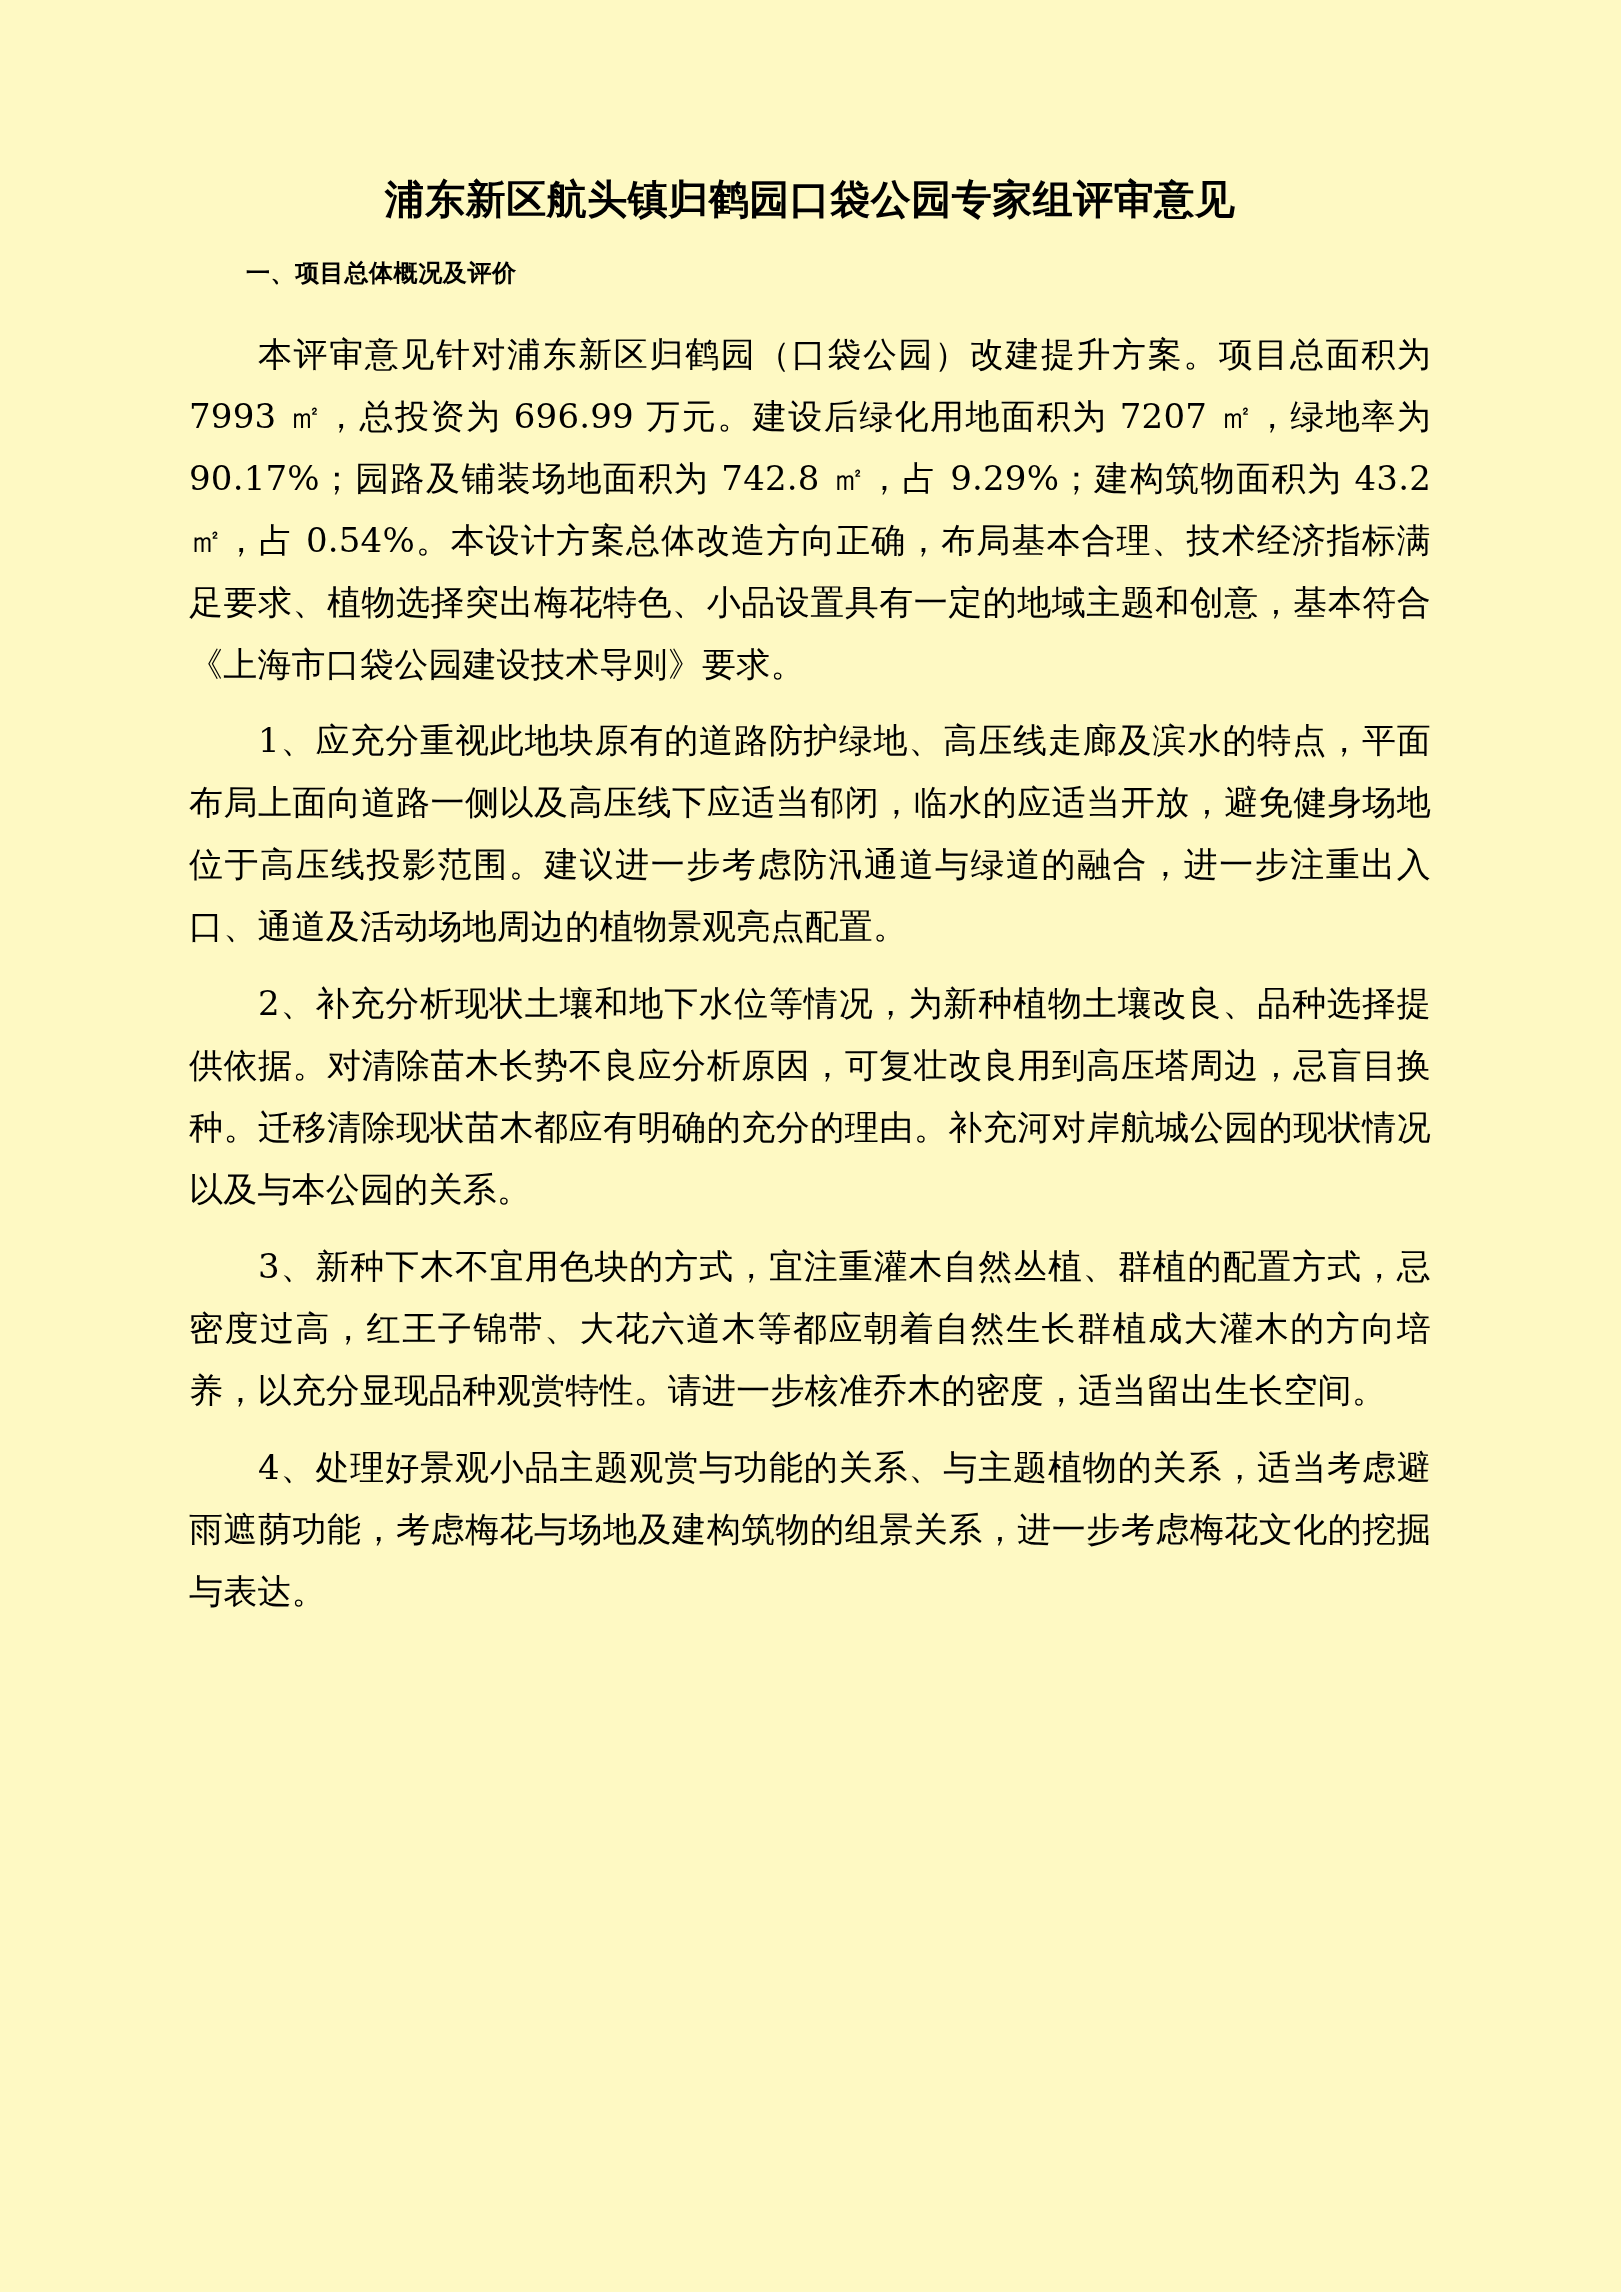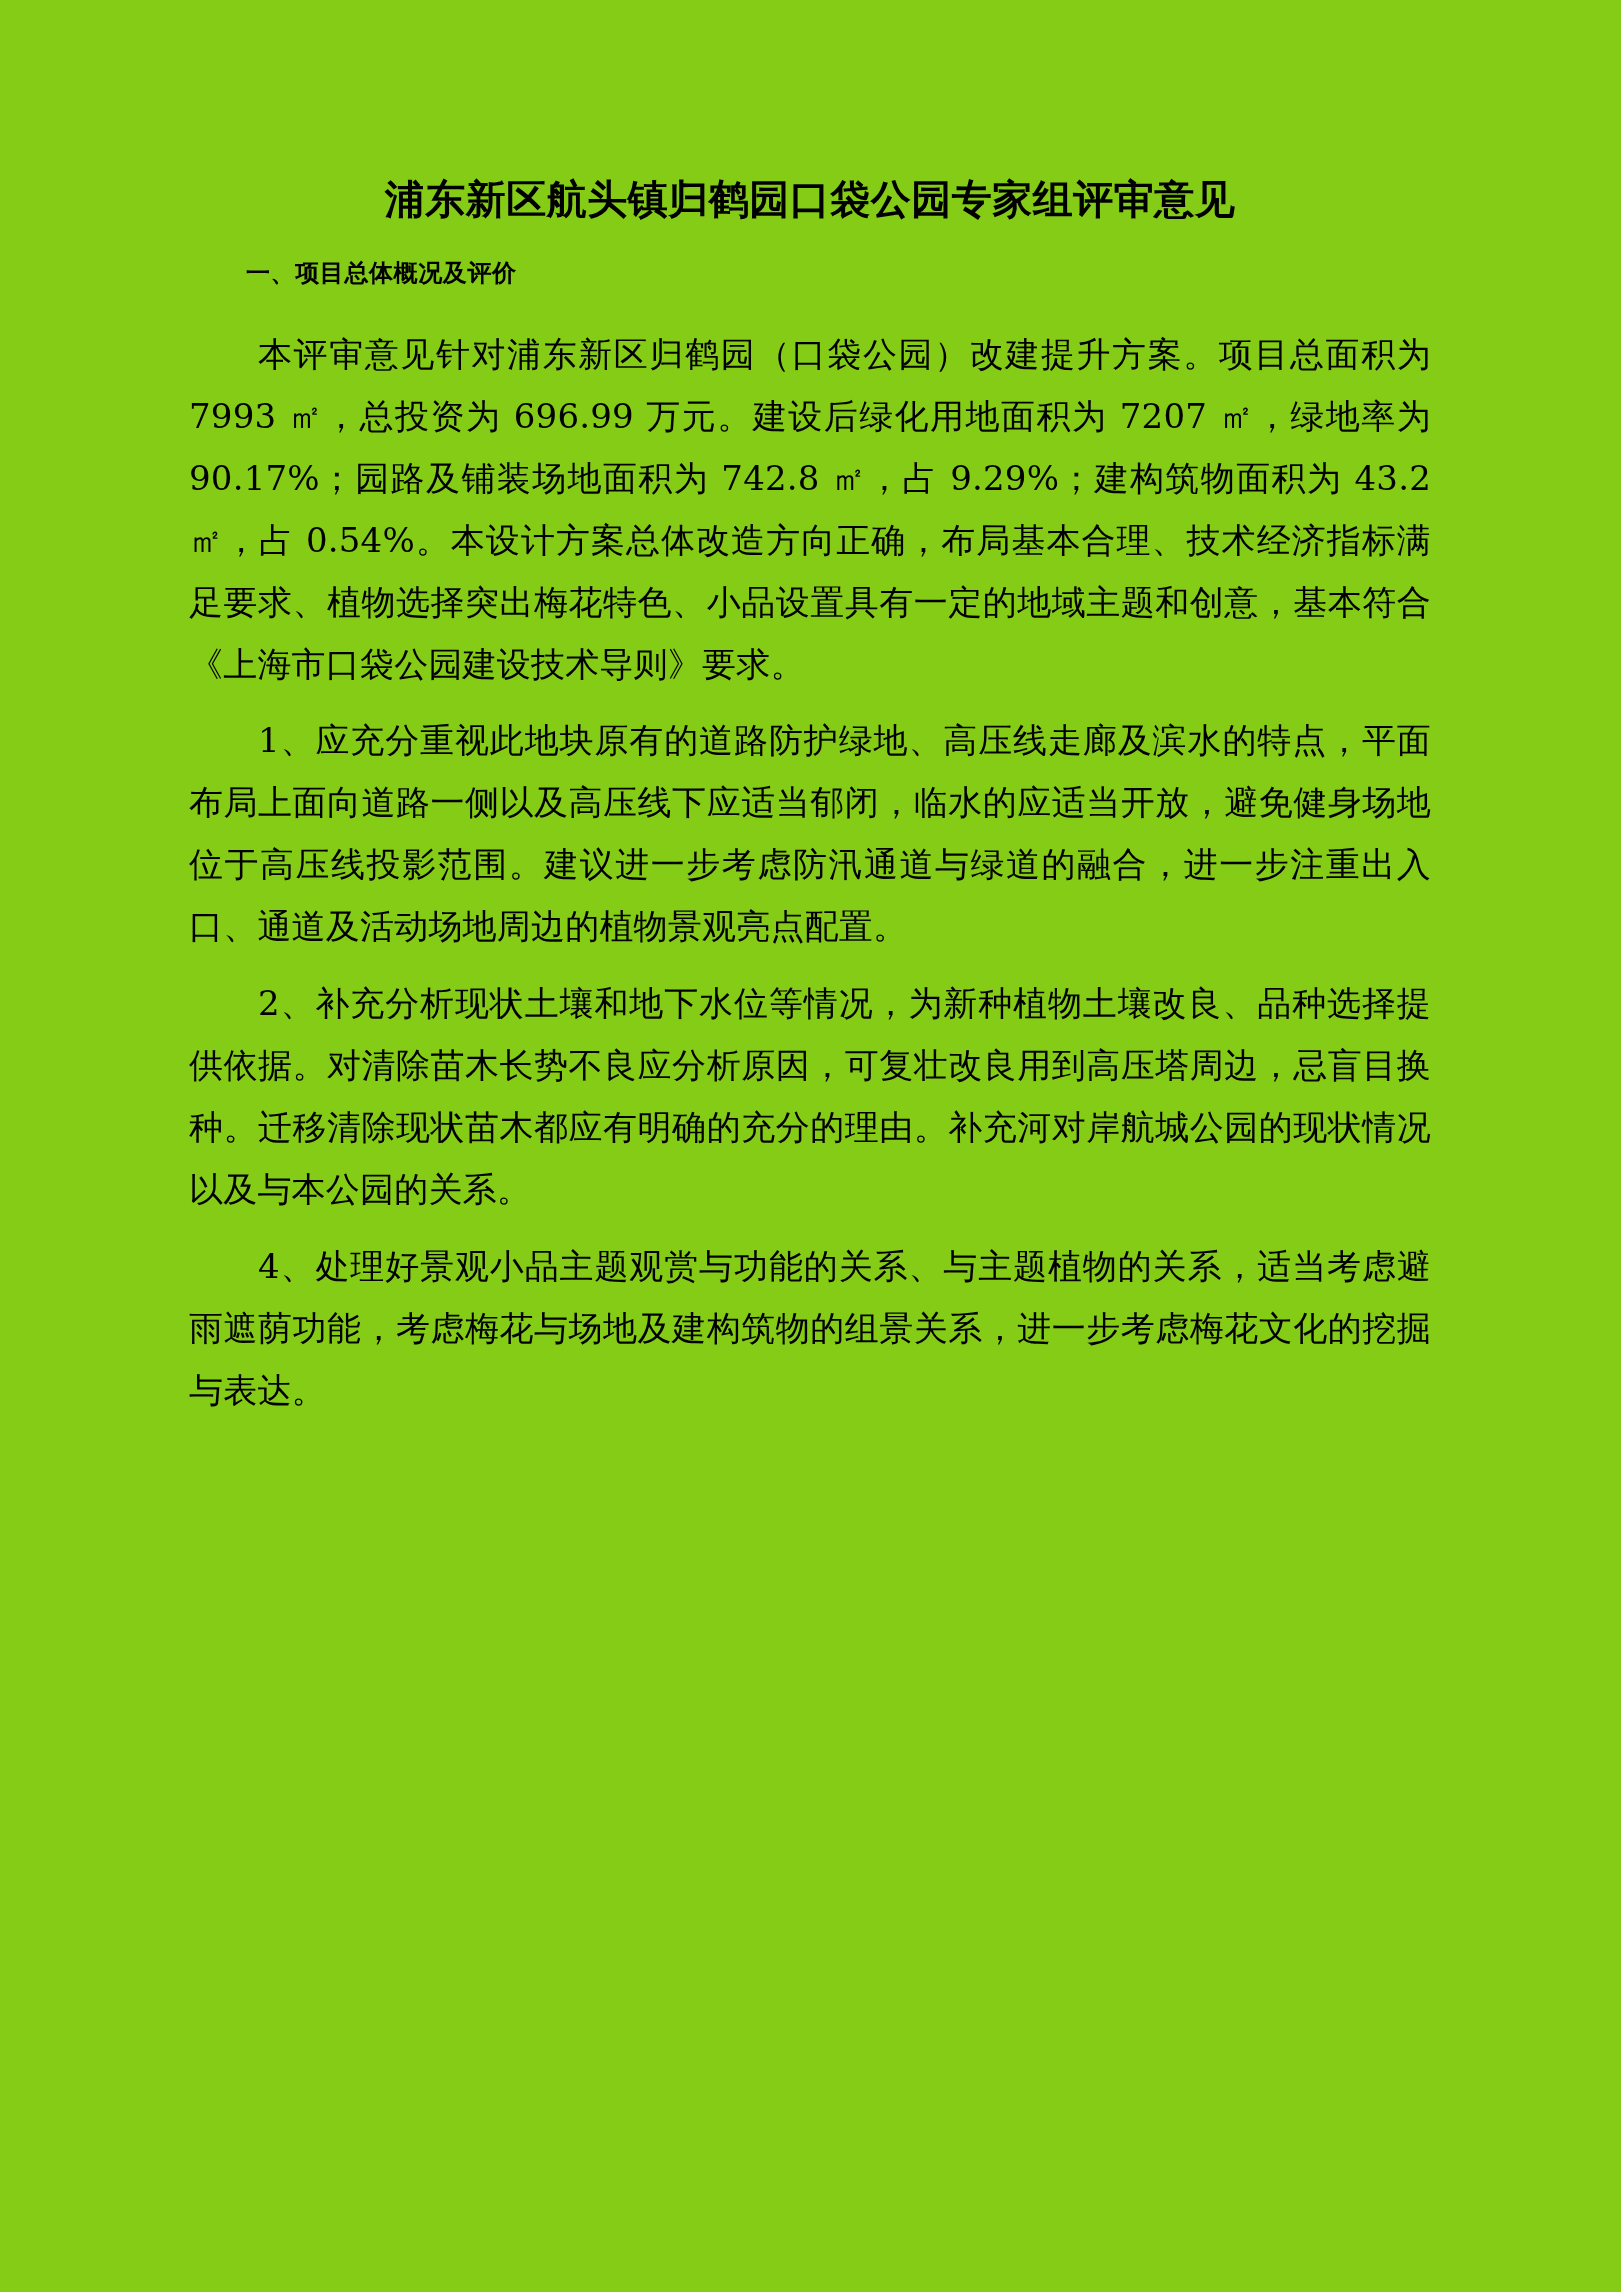--- a/index.html
+++ b/index.html
@@ -8,21 +8,21 @@
     background: #ffffff;
   }
   body {
     font-family: "DejaVu Serif", "Liberation Serif", serif;
     color: #000000;
   }
   .page {
     position: relative;
     width: 1621px;
     height: 2293px;
-    background: #84cc16;
+    background: #fef9c3;
     box-sizing: border-box;
     padding: 0;
     overflow: hidden;
   }
   .content {
     position: absolute;
     left: 177px;
     top: 0;
     width: 1266px;
   }
@@ -75,18 +75,19 @@
 
     <h2 class="section-heading">一、项目总体概况及评价</h2>
 
     <p class="para first-body">本评审意见针对浦东新区归鹤园（口袋公园）改建提升方案。项目总面积为 7993 ㎡，总投资为 696.99 万元。建设后绿化用地面积为 7207 ㎡，绿地率为 90.17%；园路及铺装场地面积为 742.8 ㎡，占 9.29%；建构筑物面积为 43.2 ㎡，占 0.54%。本设计方案总体改造方向正确，布局基本合理、技术经济指标满足要求、植物选择突出梅花特色、小品设置具有一定的地域主题和创意，基本符合《上海市口袋公园建设技术导则》要求。</p>
 
 
     <p class="para item">1、应充分重视此地块原有的道路防护绿地、高压线走廊及滨水的特点，平面布局上面向道路一侧以及高压线下应适当郁闭，临水的应适当开放，避免健身场地位于高压线投影范围。建议进一步考虑防汛通道与绿道的融合，进一步注重出入口、通道及活动场地周边的植物景观亮点配置。</p>
 
     <p class="para item">2、补充分析现状土壤和地下水位等情况，为新种植物土壤改良、品种选择提供依据。对清除苗木长势不良应分析原因，可复壮改良用到高压塔周边，忌盲目换种。迁移清除现状苗木都应有明确的充分的理由。补充河对岸航城公园的现状情况以及与本公园的关系。</p>
 
+    <p class="para item">3、新种下木不宜用色块的方式，宜注重灌木自然丛植、群植的配置方式，忌密度过高，红王子锦带、大花六道木等都应朝着自然生长群植成大灌木的方向培养，以充分显现品种观赏特性。请进一步核准乔木的密度，适当留出生长空间。</p>
 
     <p class="para item">4、处理好景观小品主题观赏与功能的关系、与主题植物的关系，适当考虑避雨遮荫功能，考虑梅花与场地及建构筑物的组景关系，进一步考虑梅花文化的挖掘与表达。</p>
 
   </div>
 </div>
 
 
 </body></html>

